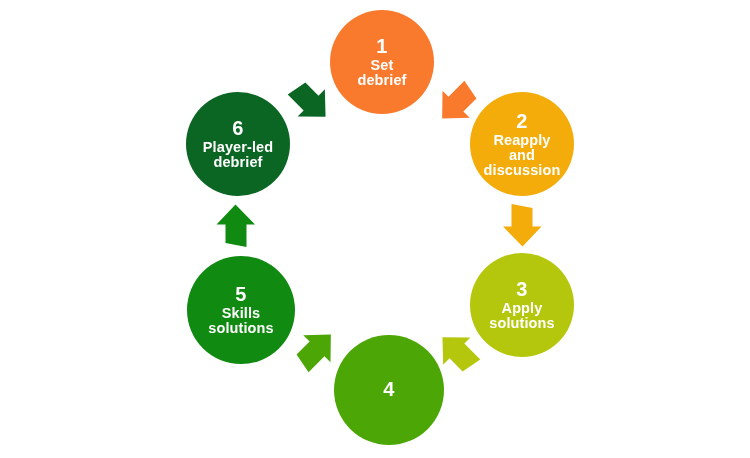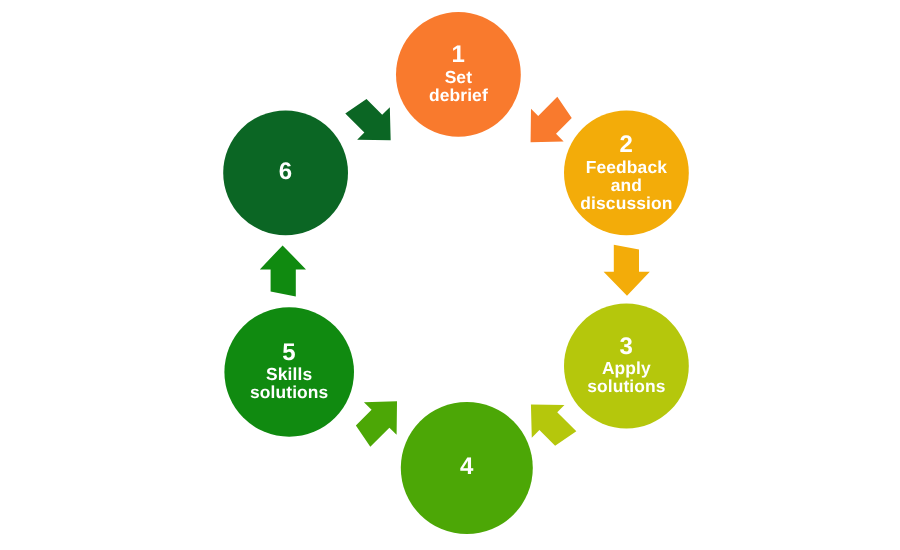--- a/index.html
+++ b/index.html
@@ -90,21 +90,21 @@
       <div class="node-label" style="left: 327.4px; top: 10px; width: 109.2px; height: 104px;">
         <div class="node-num">1</div>
         <div class="node-text">
           <span class="ln">Set</span>
           <span class="ln">debrief</span>
         </div>
       </div>
       <div class="node-label" style="left: 467.4px; top: 92px; width: 109.2px; height: 104px;">
         <div class="node-num">2</div>
         <div class="node-text">
-          <span class="ln">Feedback</span>
+          <span class="ln">Reapply</span>
           <span class="ln">and</span>
           <span class="ln">discussion</span>
         </div>
       </div>
       <div class="node-label" style="left: 467.4px; top: 253px; width: 109.2px; height: 104px;">
         <div class="node-num">3</div>
         <div class="node-text">
           <span class="ln">Apply</span>
           <span class="ln">solutions</span>
         </div>
@@ -114,16 +114,20 @@
       </div>
       <div class="node-label" style="left: 184.3px; top: 256px; width: 113.4px; height: 108px;">
         <div class="node-num">5</div>
         <div class="node-text">
           <span class="ln">Skills</span>
           <span class="ln">solutions</span>
         </div>
       </div>
       <div class="node-label" style="left: 183.4px; top: 92px; width: 109.2px; height: 104px;">
         <div class="node-num">6</div>
+        <div class="node-text">
+          <span class="ln">Player-led</span>
+          <span class="ln">debrief</span>
+        </div>
       </div>
     </div>
 
 </div>
 
 </body></html>

